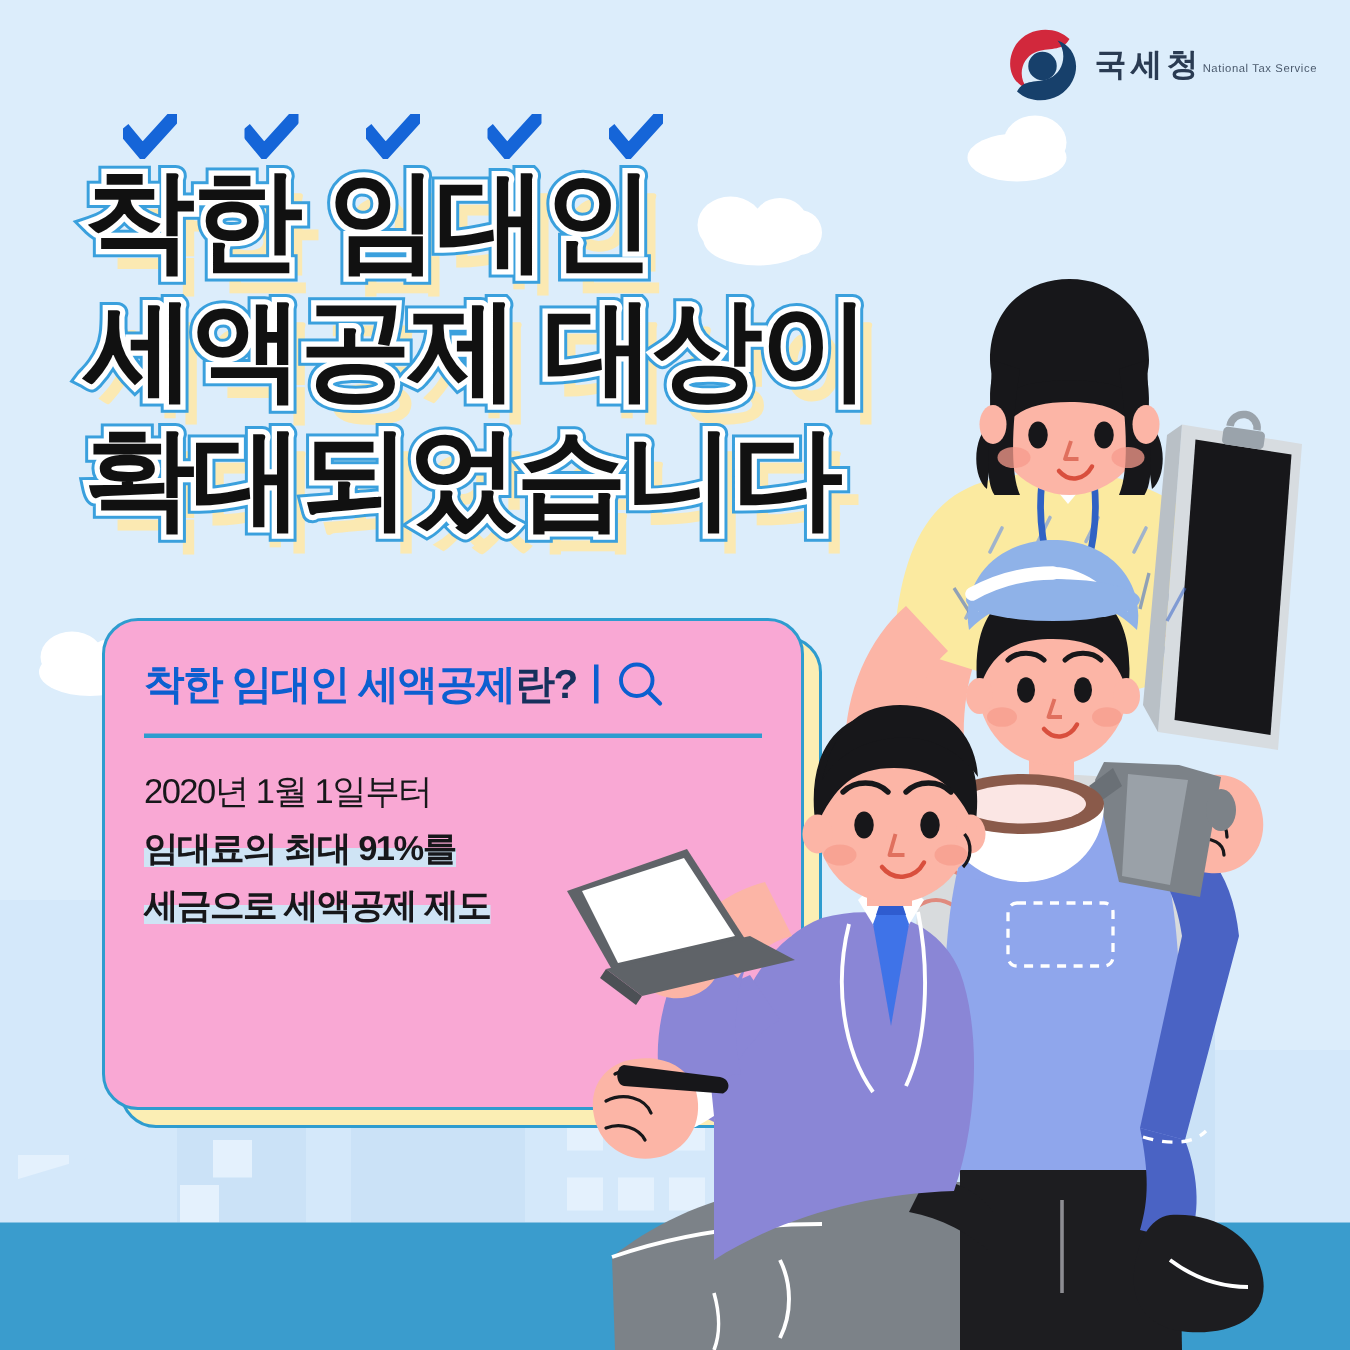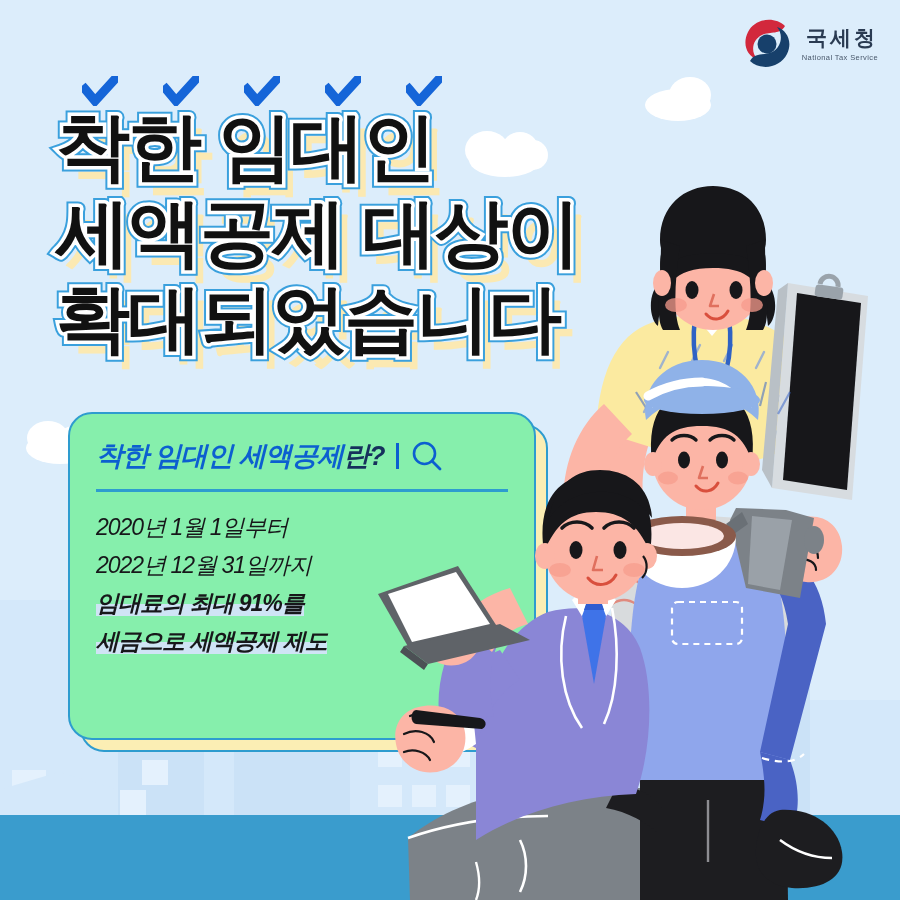--- a/index.html
+++ b/index.html
@@ -17,21 +17,21 @@
   .bld { position:absolute; background:#cbe2f7; }
   .bld.pale { background:#d4e8fa; }
   .win { position:absolute; background:#e4f1fd; }
   .ground { position:absolute; left:0; bottom:0; width:900px; height:85px; background:#3a9ccd; }
 
   .cloud { position:absolute; background:#fff; border-radius:999px; }
   .cloud::before, .cloud::after { content:""; position:absolute; background:#fff; border-radius:50%; }
 
   
   .logo { position:absolute; top:18px; right:22px; display:flex; align-items:center; gap:9px; }
-  .logo-text { display:flex; flex-direction:column; align-items:flex-end; }
+  .logo-text { display:flex; flex-direction:row; align-items:center; }
   .logo-ko { font-size:21px; font-weight:bold; color:#2a3b52; letter-spacing:3px; line-height:1.1; }
   .logo-en { font-size:7.5px; color:#49586b; letter-spacing:.4px; margin-top:3px; }
 
   
   .checks { position:absolute; top:76px; left:82px; display:flex; gap:45px; }
 
   
   .headline { position:absolute; top:104px; left:56px; width:620px; }
   .hl-line { position:relative; height:86px;text-align:right; }
   .hl-shadow, .hl-main {
@@ -54,23 +54,22 @@
     paint-order:stroke;
   }
 
   
   .card-shadow {
     position:absolute; left:80px; top:424px; width:468px; height:328px;
     background:#fbeeb4; border:2px solid #2e9ccf; border-radius:24px;
   }
   .card {
     position:absolute; left:68px; top:412px; width:468px; height:328px;
-    background:#86efac; border:2.5px solid #2e9ccf; border-radius:24px;
+    background:#f9a8d4; border:2.5px solid #2e9ccf; border-radius:24px;
     padding:24px 26px 0 26px;
-    font-style:italic;
   }
   .card-head { display:flex; align-items:center; gap:11px; }
   .card-title { font-size:27px; font-weight:bold; color:#0c5fd0; letter-spacing:-1px; white-space:nowrap; }
   .card-title .dark { color:#16305c; }
   .vbar { width:3px; height:26px; background:#0c5fd0; }
   .divider { margin:15px 0 0 0; height:2.5px; background:#2e9ccf; }
 
   .body-list { margin-top:16px; }
   .body-line { font-size:23px; color:#17171a; line-height:38px; letter-spacing:-1px; white-space:nowrap; position:relative; }
   .body-line.bold { font-weight:bold; }
@@ -184,21 +183,20 @@
       <div class="card-title"><span>착한 임대인 세액공제</span><span class="dark">란?</span></div>
       <div class="vbar"></div>
       <svg width="34" height="34" viewBox="0 0 34 34">
         <circle cx="14.5" cy="14.5" r="10.5" stroke="#0c5fd0" stroke-width="2.6" fill="none"></circle>
         <line x1="22" y1="22" x2="30" y2="30" stroke="#0c5fd0" stroke-width="2.8" stroke-linecap="round"></line>
       </svg>
     </div>
     <div class="divider"></div>
     <div class="body-list">
       <div class="body-line"><span>2020년 1월 1일부터</span></div>
-      <div class="body-line"><span>2022년 12월 31일까지</span></div>
       <div class="body-line bold"><span class="hl-mark">임대료의 최대 91%를</span></div>
       <div class="body-line bold"><span class="hl-mark">세금으로 세액공제 제도</span></div>
     </div>
   </div>
 
   <svg class="chars" viewBox="0 0 900 900">
 
     <g>
 
       <path d="M600 430 C585 470 590 520 600 560 L650 545 C640 505 640 470 650 440 Z" fill="#fcb5a6"></path>

